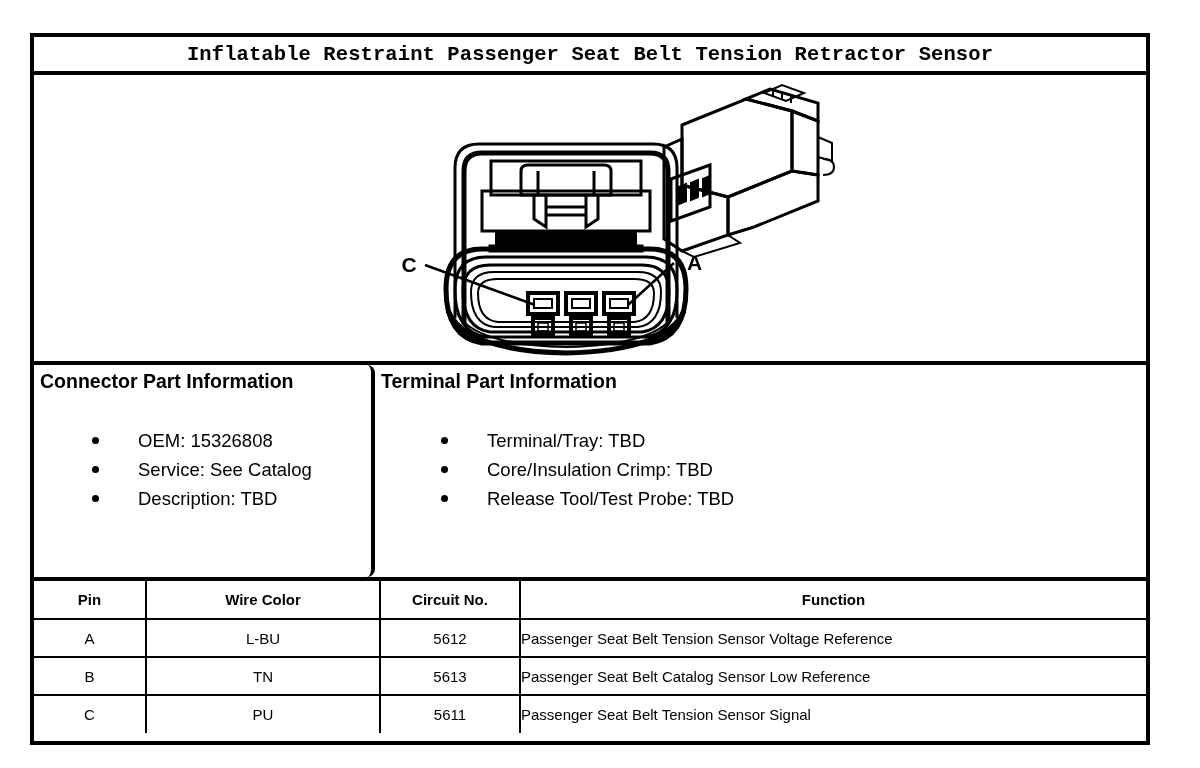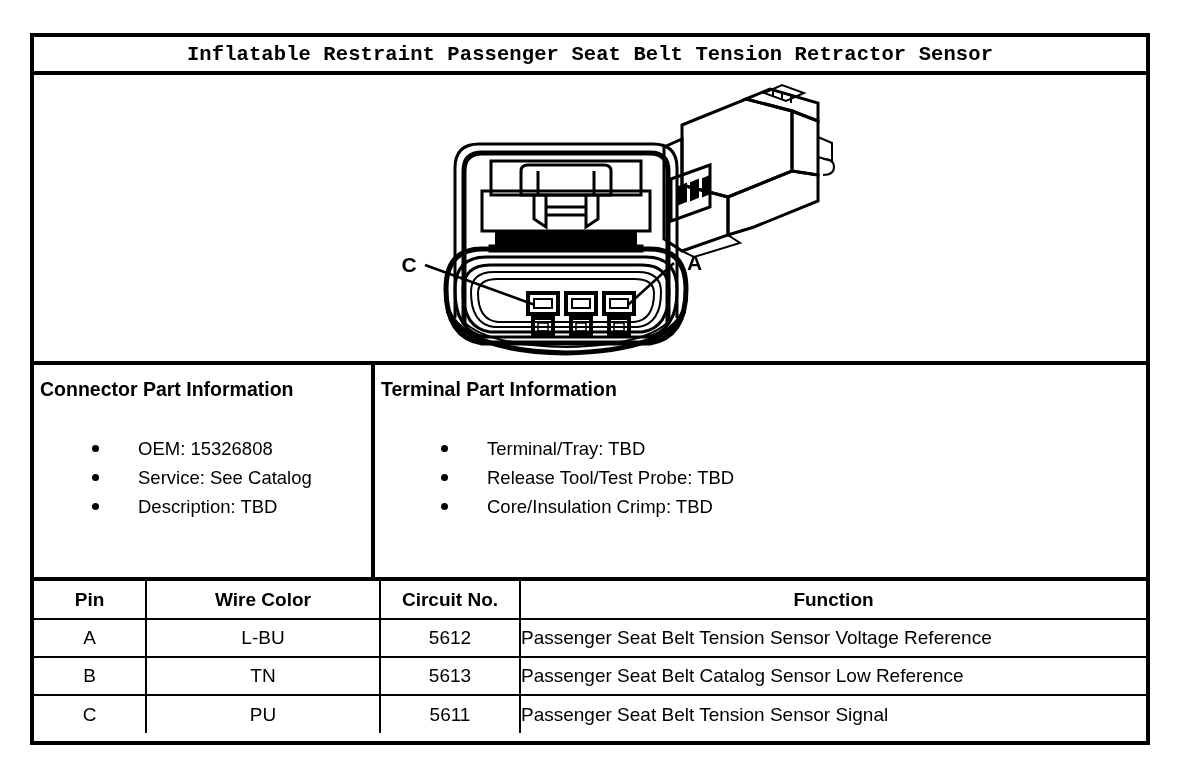--- a/index.html
+++ b/index.html
@@ -57,22 +57,23 @@
 
   
   .info-row {
     height: 216px;
     border-bottom: 4px solid #000;
     box-sizing: border-box;
     display: flex;
   }
   .info-cell {
     box-sizing: border-box;
-    padding: 14px 0 0 6px;
+    padding: 6px 0 0 6px;
     position: relative;
+    border-radius: 8px;
   }
   .info-cell.left {
     width: 341px;
     border-right: 4px solid #000;
   }
   .info-cell.right {
     flex: 1 1 auto;
   }
   .info-head {
     font-size: 19.5px;
@@ -109,21 +110,21 @@
   .pin-table {
     width: 100%;
     border-collapse: collapse;
     table-layout: fixed;
   }
   .pin-table td, .pin-table th {
     border: 2px solid #000;
     height: 38px;
     box-sizing: border-box;
     font-weight: normal;
-    font-size: 19px;
+    font-size: 15px;
     padding: 0;
     overflow: hidden;
     white-space: nowrap;
   }
   .pin-table tr:first-child th {
     border-top: 0;
   }
   .pin-table tr:last-child td {
     border-bottom: 0;
   }
@@ -248,22 +249,22 @@
         <li>OEM: 15326808</li>
         <li>Service: See Catalog</li>
         <li>Description: TBD</li>
       </ul>
     </div>
 
     <div class="info-cell right">
       <div class="info-head">Terminal Part Information</div>
       <ul class="bullets">
         <li>Terminal/Tray: TBD</li>
+        <li>Core/Insulation Crimp: TBD</li>
         <li>Release Tool/Test Probe: TBD</li>
-        <li>Core/Insulation Crimp: TBD</li>
       </ul>
     </div>
 
   </div>
 
   <table class="pin-table">
     <colgroup>
       <col class="col-pin">
         <col class="col-wire">
         <col class="col-circuit">

